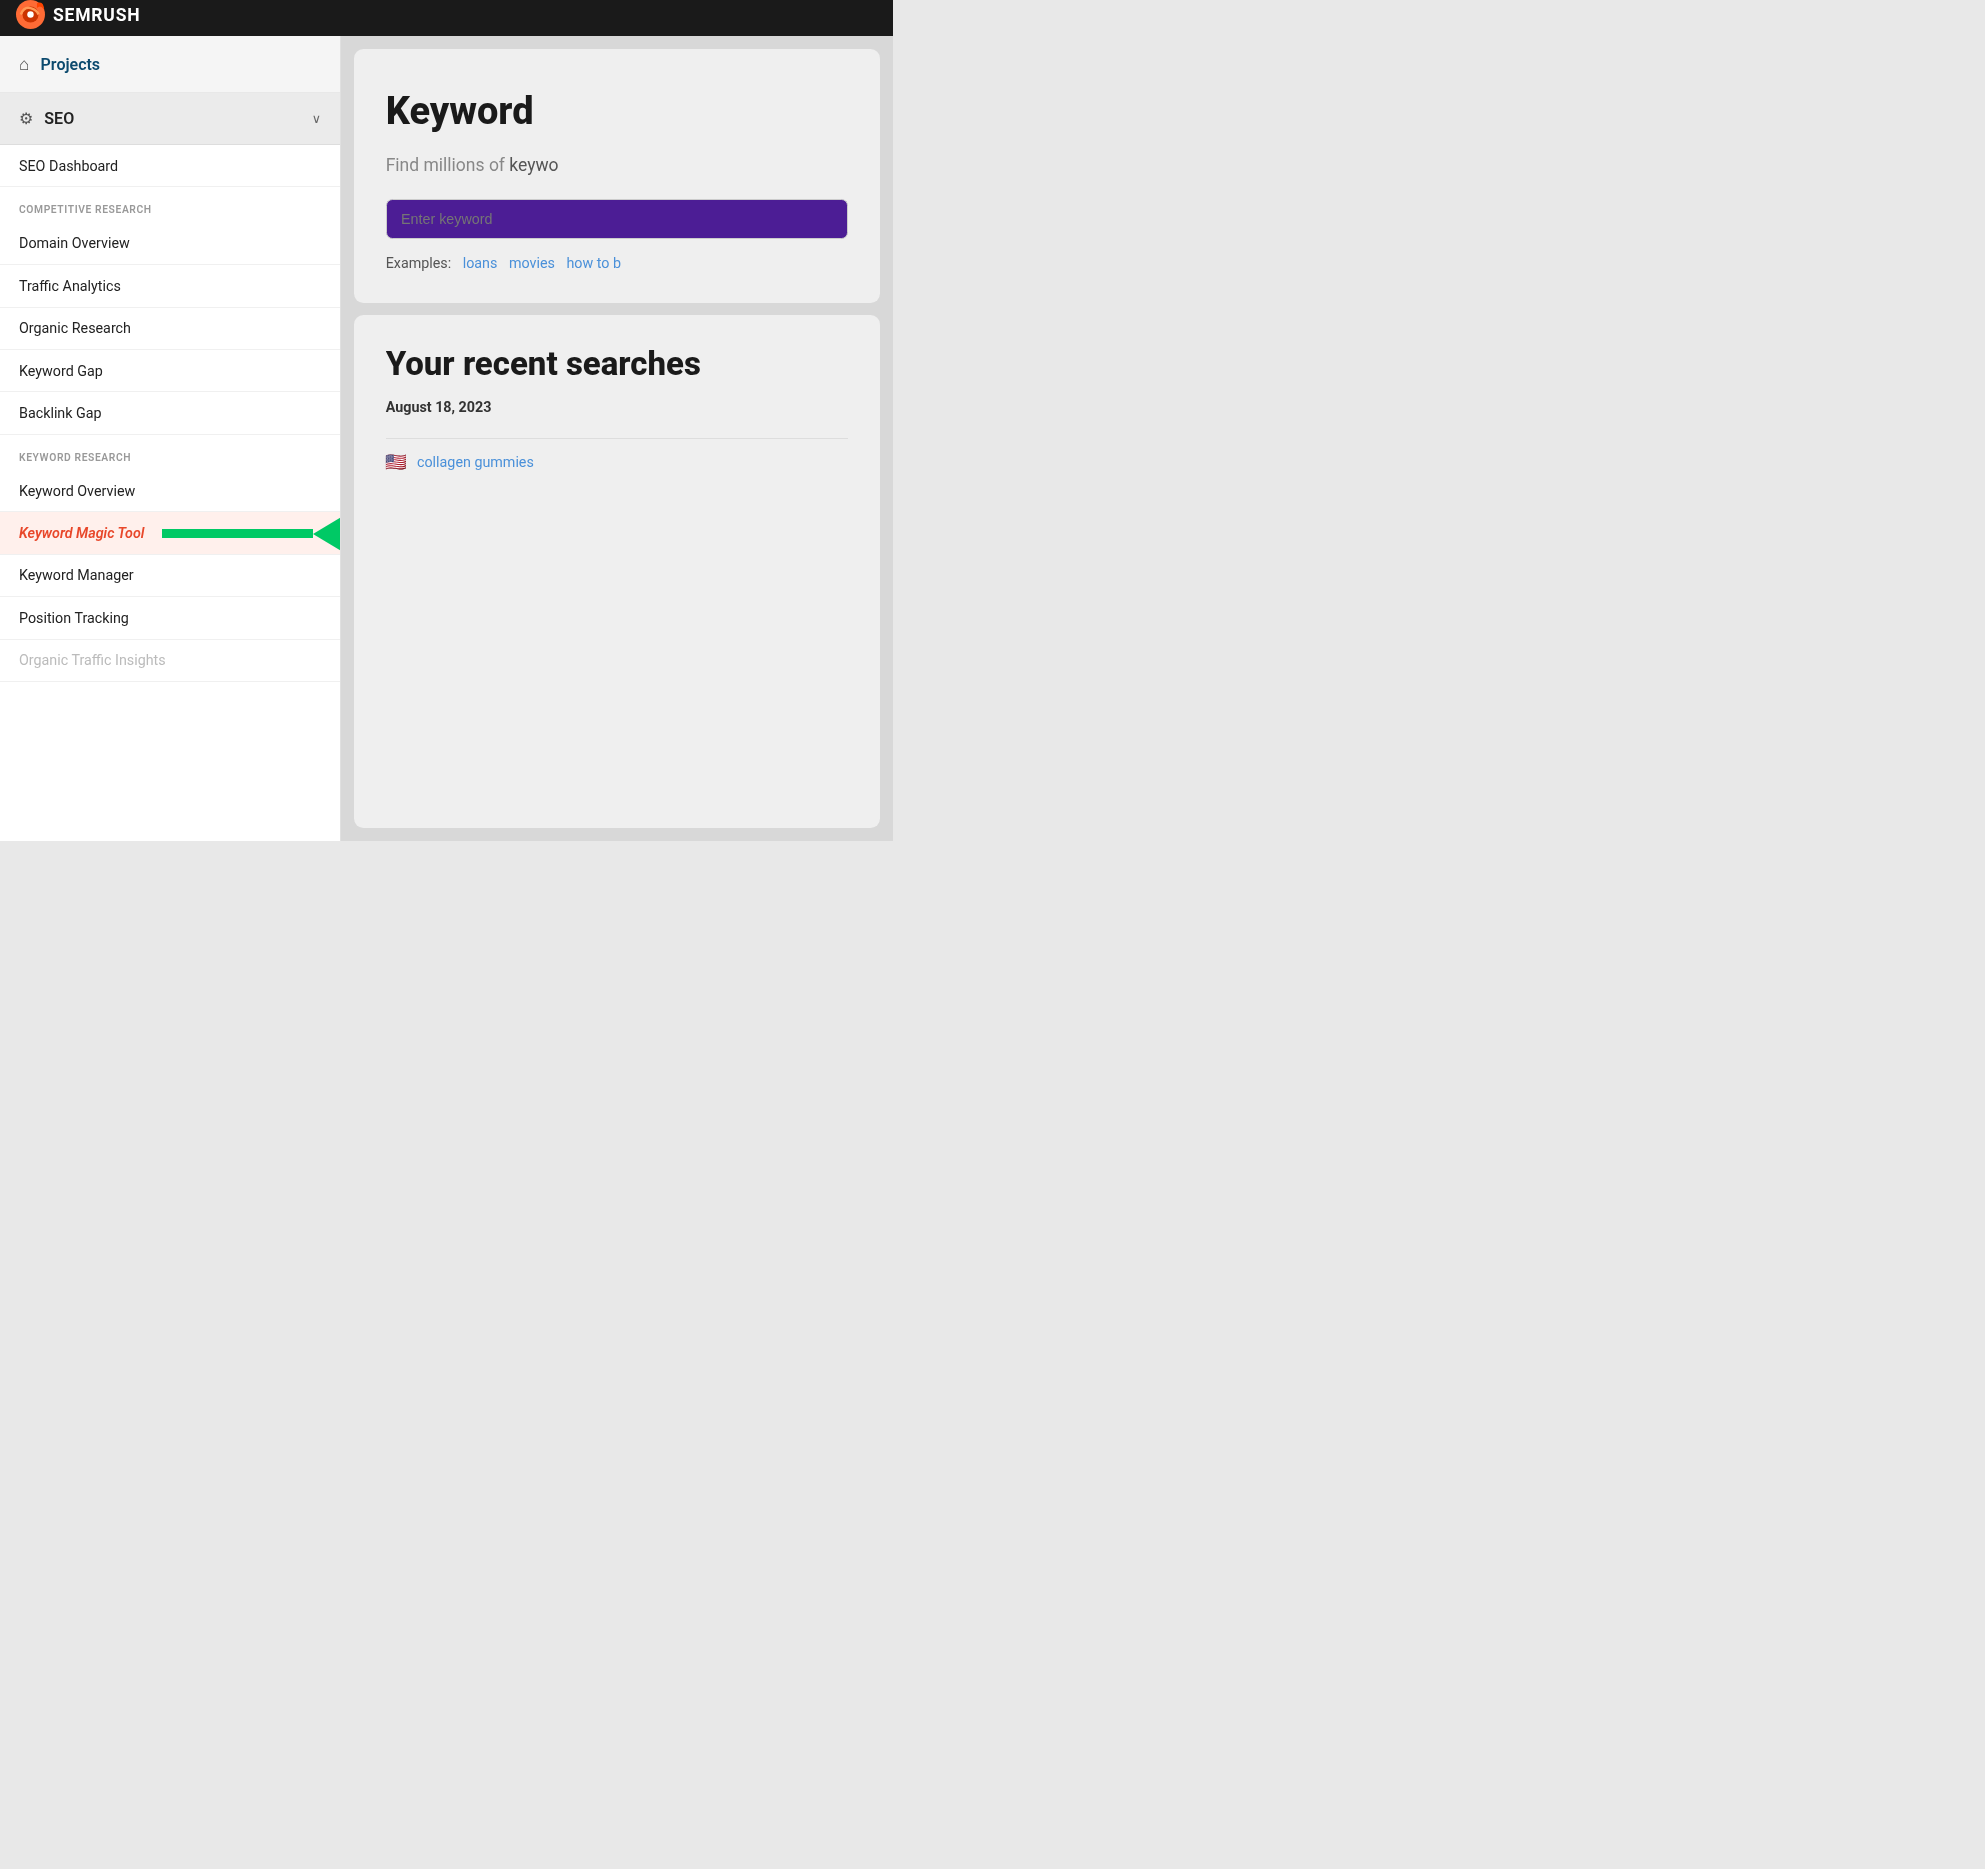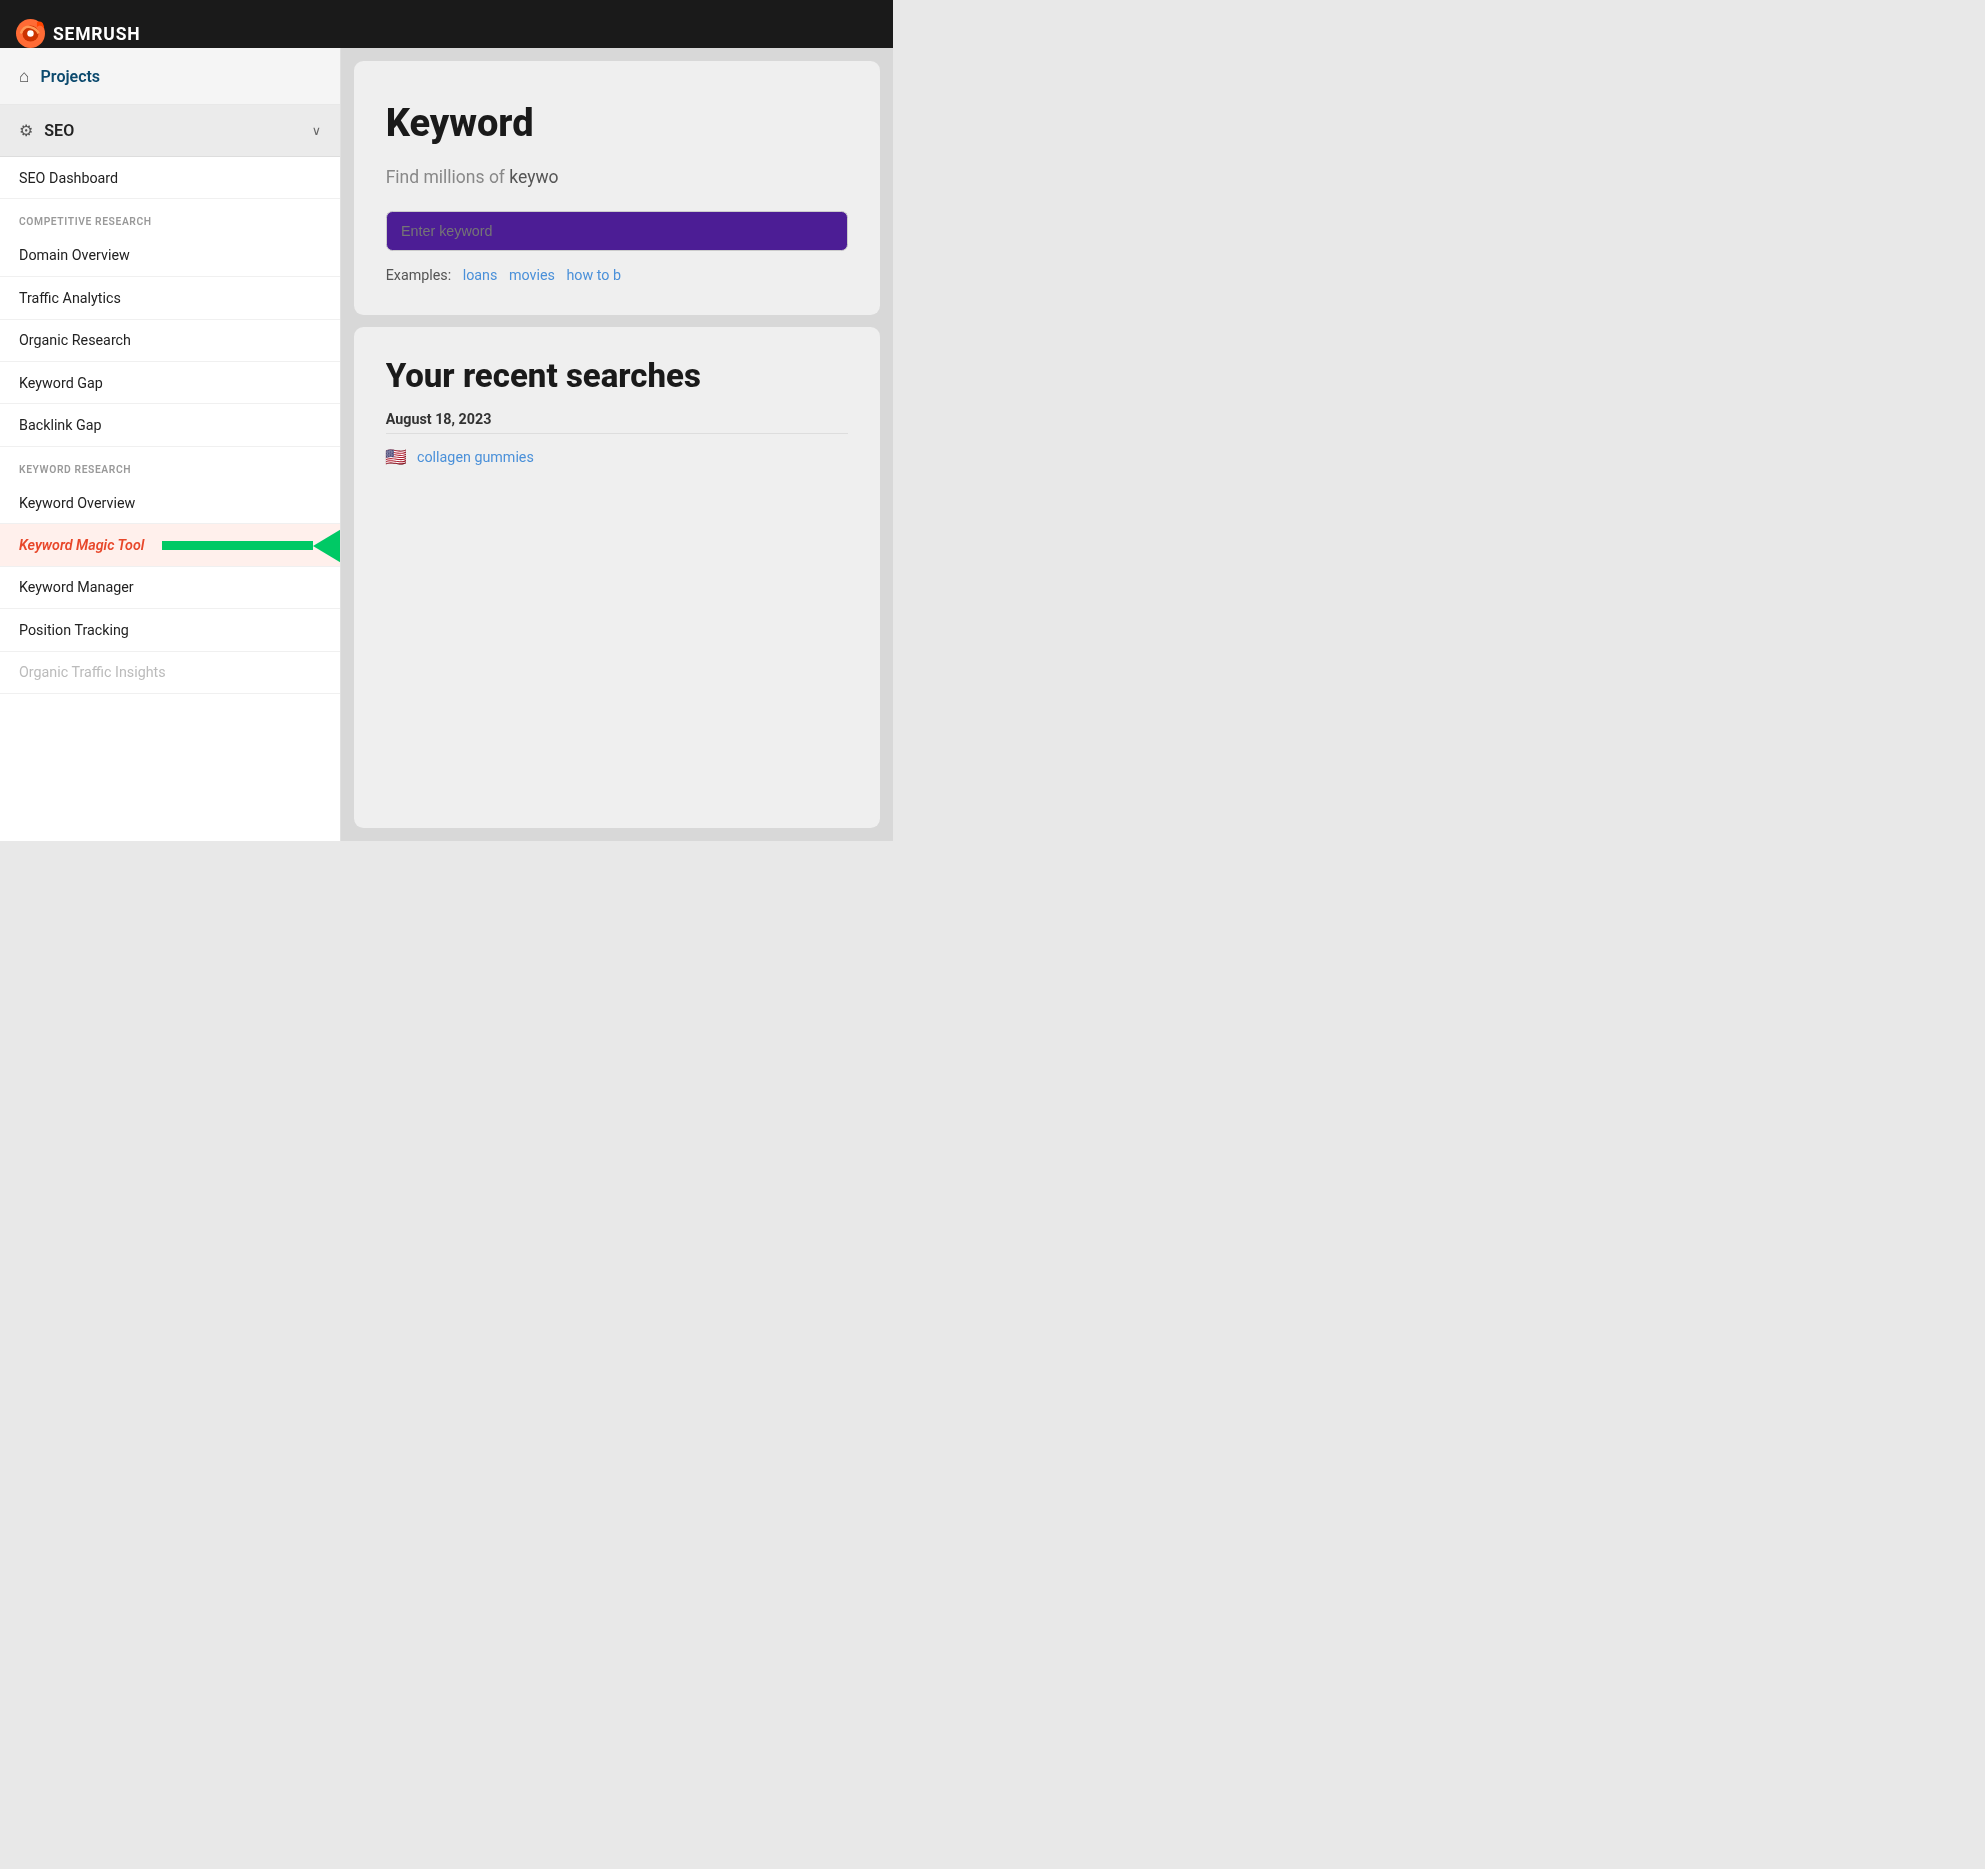--- a/index.html
+++ b/index.html
@@ -9,23 +9,23 @@
       flex-direction: column;
       width: 893px;
       height: 841px;
       overflow: hidden;
       background: #e8e8e8;
     }
 
     
     .topbar {
       background: #1a1a1a;
-      height: 48px;
-      display: flex;
-      align-items: flex-end;
+      height: 36px;
+      display: flex;
+      align-items: flex-start;
       padding: 0 16px;
       flex-shrink: 0;
     }
     .logo-container {
       display: flex;
       align-items: center;
       gap: 8px;
     }
     .logo-icon {
       width: 29px;
@@ -199,21 +199,21 @@
       font-weight: 800;
       color: #1a1a1a;
       margin-bottom: 16px;
       white-space: nowrap;
       overflow: hidden;
     }
     .date-label {
       font-size: 14.3px;
       font-weight: 700;
       color: #333;
-      margin-bottom: 6px;
+      margin-bottom: 23px;
     }
     .date-divider {
       height: 0.8px;
       background: #ddd;
       margin-bottom: 12.7px;
     }
     .recent-item {
       display: flex;
       align-items: center;
       gap: 9.5px;

